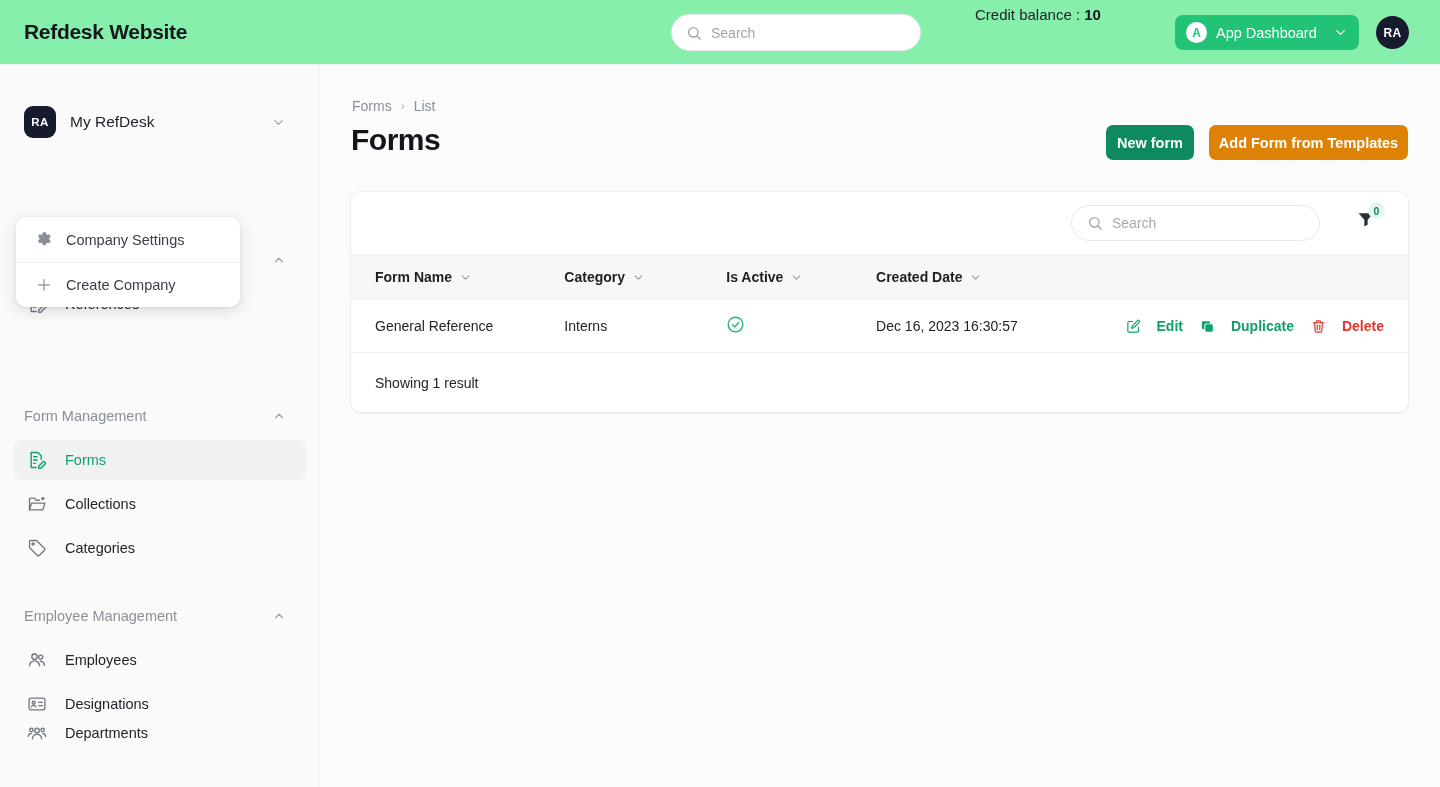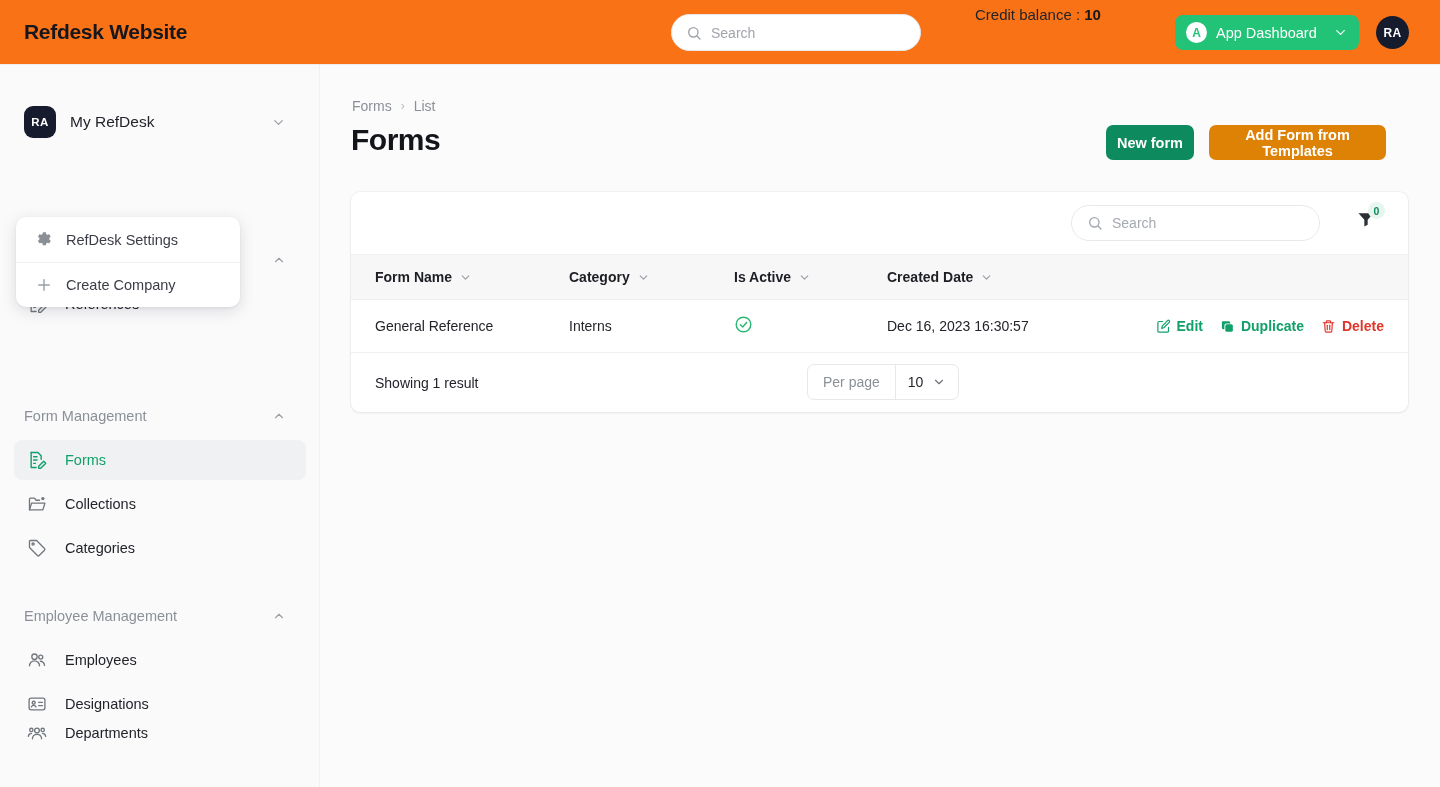--- a/index.html
+++ b/index.html
@@ -8,21 +8,21 @@
     font-family: "Liberation Sans", sans-serif;
     background: #fbfbfc;
     color: #1c1e24;
     overflow: hidden;
   }
 
   
   .topbar {
     position: absolute; top: 0; left: 0;
     width: 1440px; height: 65px;
-    background: #f97316;
+    background: #86efac;
     border-bottom: 1px solid #eceef0;
     display: flex; align-items: center;
   }
   .brand {
     position: absolute; left: 24px;
     font-size: 21px; font-weight: bold;
     letter-spacing: -0.3px;
     color: #15171c;
   }
   .topsearch {
@@ -134,21 +134,21 @@
   .btn-new {
     position: absolute; top: 60px; left: 786px;
     width: 88px; height: 35px; border-radius: 7px;
     background: #0e8a5f; color: #fff;
     font-size: 14.5px; font-weight: bold;
     display: flex; align-items: center; justify-content: center;
     cursor: pointer; border: none;
   }
   .btn-tmpl {
     position: absolute; top: 60px; left: 889px;
-    width: 177px; height: 35px; border-radius: 7px;
+    width: 199px; height: 35px; border-radius: 7px;
     background: #de8206; color: #fff;
     font-size: 14.5px; font-weight: bold;
     display: flex; align-items: center; justify-content: center;
     cursor: pointer; border: none;
   }
 
   .card {
     position: absolute; top: 127px; left: 31px;
     width: 1057px;
     background: #fff;
@@ -189,21 +189,21 @@
     font-size: 14px; color: #22242a;
     padding: 0;
   }
   .c1 { padding-left: 24px; width: 218px; }
   .c2 { width: 165px; }
   .c3 { width: 153px; margin-top: 40px; }
   .c4 { width: 256px; }
   .c5 { padding-right: 24px; }
   .actions { display: flex; align-items: center; justify-content: flex-end; gap: 17px; }
   .act {
-    display: flex; align-items: center; gap: 6px;
+    display: flex; align-items: center; gap: 16px;
     font-size: 14px; font-weight: bold; cursor: pointer;
   }
   .act.green { color: #12a06a; }
   .act.red { color: #e0352b; }
 
   .card-foot { height: 59px; position: relative; display: flex; align-items: center; }
   .showing { position: absolute; left: 24px; font-size: 14px; color: #22242a; }
   .perpage {
     position: absolute; left: 456px; top: 11px;
     height: 36px; border: 1px solid #e6e8eb; border-radius: 7px;
@@ -256,21 +256,21 @@
   </div>
 
   <div class="dropdown">
     <div class="dd-item">
       <span class="ic">
         <svg width="17" height="17" viewBox="0 0 24 24" fill="#8b9097">
           <path d="M12 8.5a3.5 3.5 0 100 7 3.5 3.5 0 000-7zm0 5.2a1.7 1.7 0 110-3.4 1.7 1.7 0 010 3.4z"></path>
           <path d="M20.2 13.1l-1.4-.8a6.9 6.9 0 000-2.6l1.4-.8a.9.9 0 00.35-1.2l-1.5-2.6a.9.9 0 00-1.2-.35l-1.4.8a7 7 0 00-2.25-1.3V2.7a.9.9 0 00-.9-.9h-3a.9.9 0 00-.9.9v1.55a7 7 0 00-2.25 1.3l-1.4-.8a.9.9 0 00-1.2.35l-1.5 2.6a.9.9 0 00.35 1.2l1.4.8a6.9 6.9 0 000 2.6l-1.4.8a.9.9 0 00-.35 1.2l1.5 2.6a.9.9 0 001.2.35l1.4-.8a7 7 0 002.25 1.3v1.55a.9.9 0 00.9.9h3a.9.9 0 00.9-.9v-1.55a7 7 0 002.25-1.3l1.4.8a.9.9 0 001.2-.35l1.5-2.6a.9.9 0 00-.35-1.2z"></path>
         </svg>
       </span>
-      <span>RefDesk Settings</span>
+      <span>Company Settings</span>
     </div>
     <div class="dd-item">
       <span class="ic">
         <svg width="18" height="18" viewBox="0 0 24 24" fill="none" stroke="#9aa0a7" stroke-width="1.9" stroke-linecap="round">
           <line x1="12" y1="5" x2="12" y2="19"></line>
             <line x1="5" y1="12" x2="19" y2="12"></line>
         </svg>
       </span>
       <span>Create Company</span>
     </div>
@@ -494,24 +494,15 @@
                 <span>Delete</span>
               </span>
             </div>
           </td>
         </tr>
       </tbody>
     </table>
 
     <div class="card-foot">
       <span class="showing">Showing 1 result</span>
-      <div class="perpage">
-        <span class="lbl">Per page</span>
-        <span class="sel">
-          <span>10</span>
-          <svg width="14" height="14" viewBox="0 0 24 24" fill="none" stroke="#6e737a" stroke-width="2">
-            <polyline points="6 9 12 15 18 9" stroke-linecap="round" stroke-linejoin="round"></polyline>
-          </svg>
-        </span>
-      </div>
     </div>
   </div>
 </div>
 
 </body></html>

